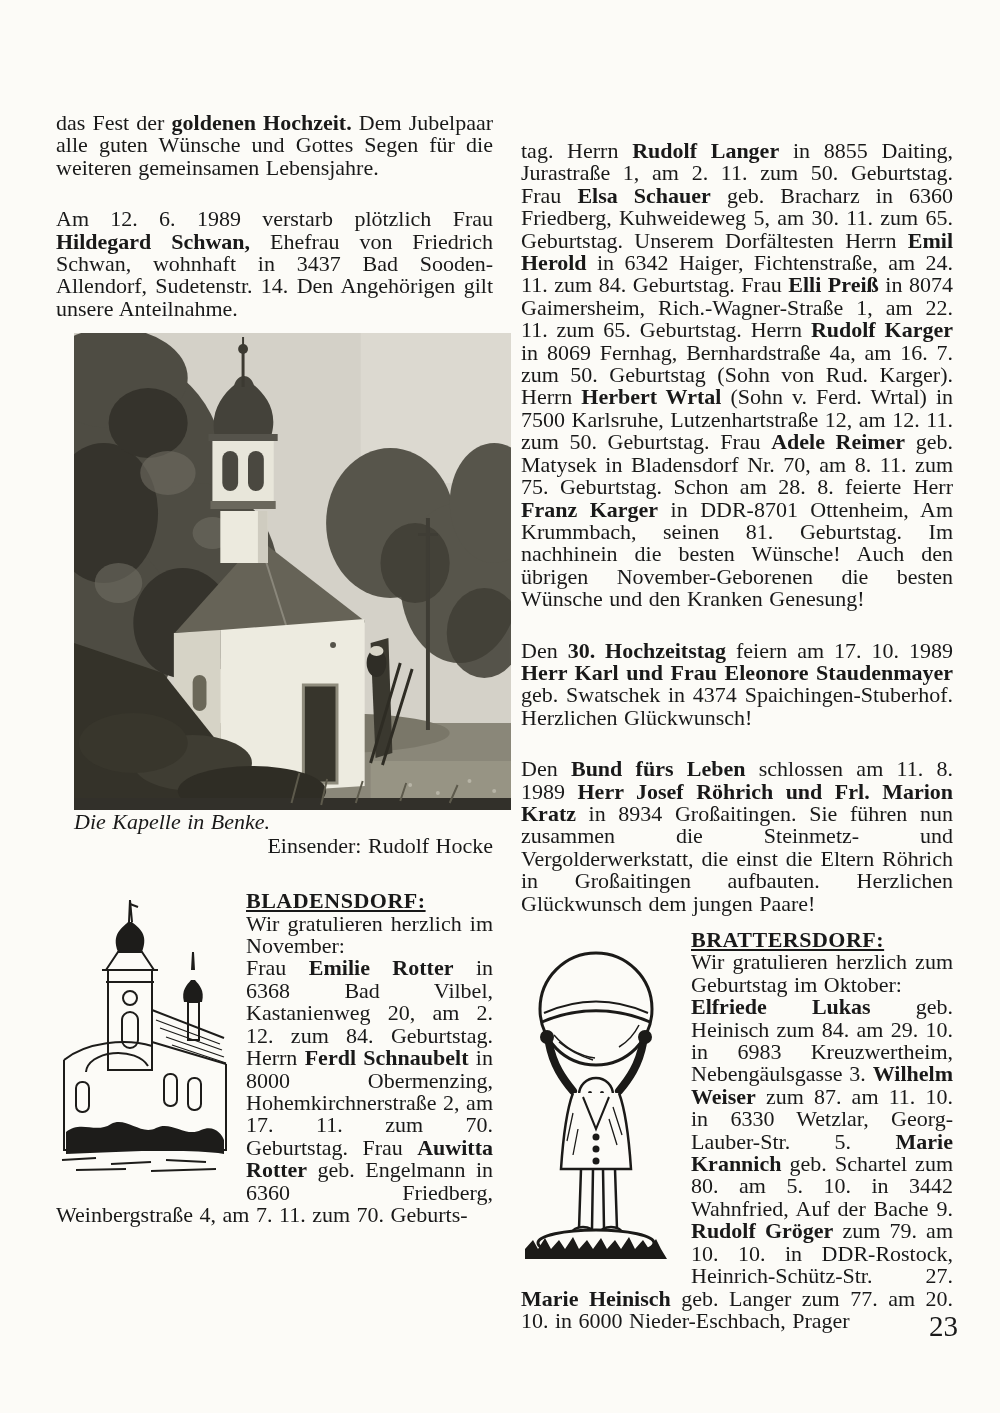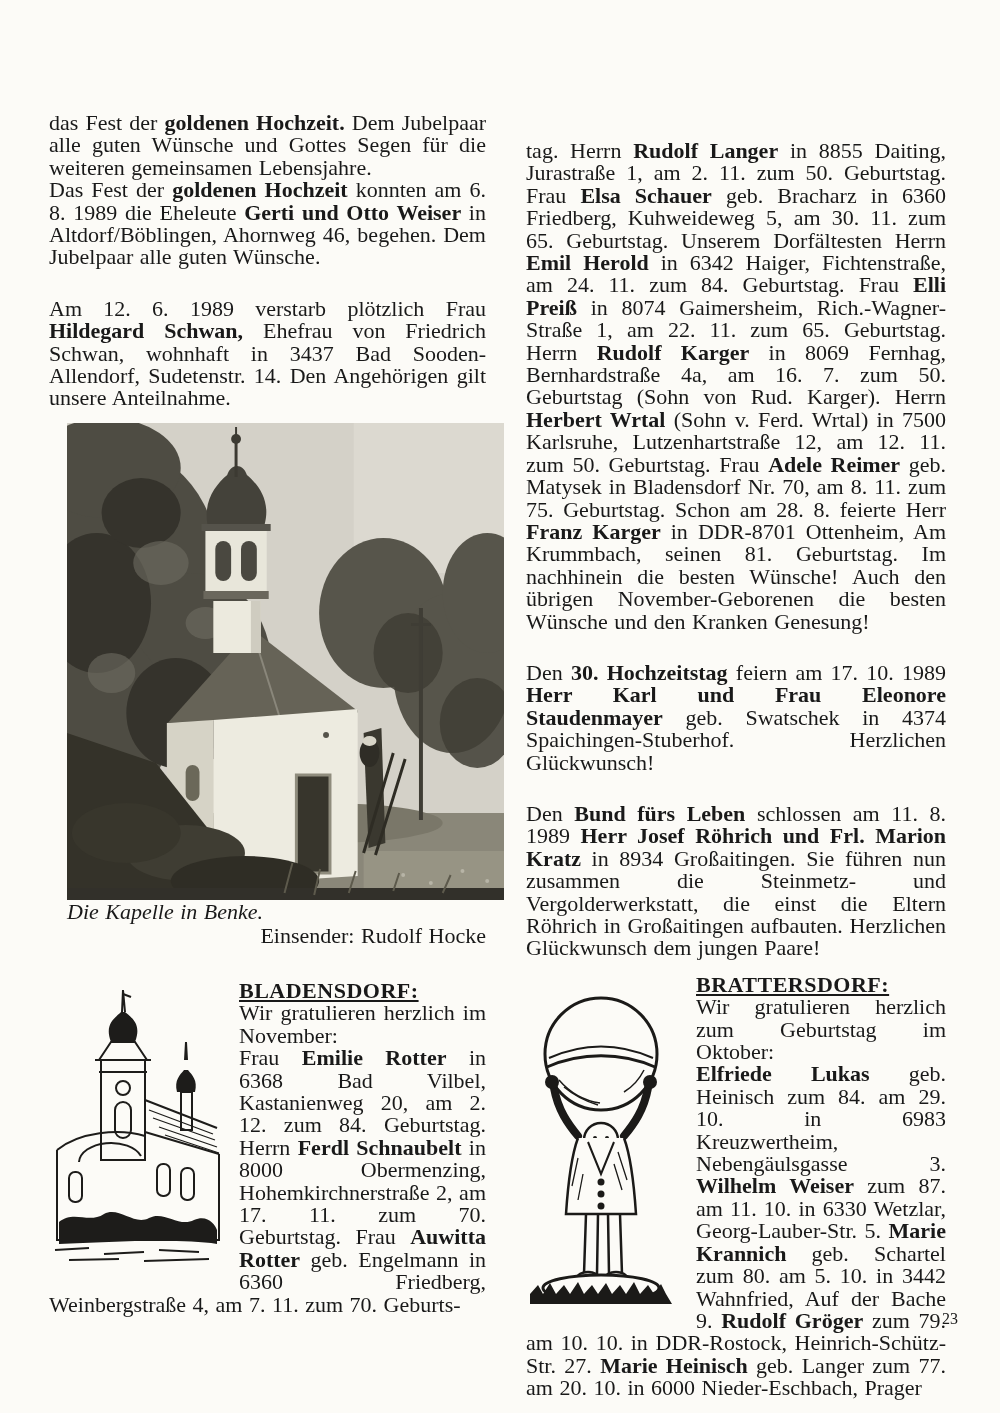--- a/index.html
+++ b/index.html
@@ -3,51 +3,50 @@
 <meta charset="utf-8">
 <style>
   html,body{margin:0;padding:0;}
   .page{
     position:relative; width:1000px; height:1413px;
     background:#fcfbf7; color:#191919;
     font-family:"Liberation Serif","DejaVu Serif",serif;
     overflow:hidden;
   }
   .content{
-    position:absolute; left:49px; top:112px; width:897px;
-    display:flex; gap:40px;
+    position:absolute; left:56px; top:112px; width:897px;
+    display:flex; gap:28px;
   }
   .col{width:437px; font-size:22px; line-height:22.4px; text-align:justify;
        hyphens:auto; -webkit-hyphens:auto; word-spacing:1px;}
   .col.right{width:436px;margin-top:28px;}
   p{margin:0;}
   .gap{margin-top:29px;}
   b{font-weight:bold;}
   figure{margin:13px 0 0 0;padding-left:18px;}
   .photo{display:block;}
   .caption{font-style:italic; line-height:24px; text-align:left;}
   .sender{text-align:right; line-height:24px;}
   .section{margin-top:32px;}
   .section.tight{margin-top:14px;}
   .sec-head{font-weight:bold; letter-spacing:.5px; text-align:left; line-height:22.4px;text-decoration:underline;}
   .float-img{float:left;}
   .church-drawing{margin:2px 12px 6px 0;}
   .statue-drawing{margin:8px 20px 6px 0;}
-  .pagenum{position:absolute; top:1310px; right:42px; font-size:16px;}
+  .pagenum{position:absolute; top:1310px; right:42px; font-size:29px;}
   svg{display:block;}
 </style>
 </head>
 <body>
 
 <div class="page">
   <div class="content">
 
     <div class="col">
       <p><span>das Fest der </span><b>goldenen Hochzeit.</b><span> Dem Jubelpaar alle guten Wünsche und Gottes Segen für die weiteren gemeinsamen Lebensjahre.</span></p>
-      <p><span>Das Fest der </span><b>goldenen Hochzeit</b><span> konnten am 6. 8. 1989 die Eheleute </span><b>Gerti und Otto Weiser</b><span> in Altdorf/Böblingen, Ahornweg 46, begehen. Dem Jubelpaar alle guten Wünsche.</span></p>
       <p class="gap"><span>Am 12. 6. 1989 verstarb plötzlich Frau </span><b>Hildegard Schwan,</b><span> Ehefrau von Friedrich Schwan, wohnhaft in 3437 Bad Sooden-Allendorf, Sudetenstr. 14. Den Angehörigen gilt unsere Anteilnahme.</span></p>
 
       <figure>
 
         <svg class="photo" width="437" height="477" viewBox="0 0 442 477" preserveAspectRatio="none">
           <rect x="0" y="0" width="442" height="477" fill="#d4d1c8"></rect>
           <rect x="290" y="0" width="152" height="150" fill="#dcd9d0"></rect>
 
           <g fill="#4e4c43">
             <ellipse cx="55" cy="150" rx="100" ry="125"></ellipse>

